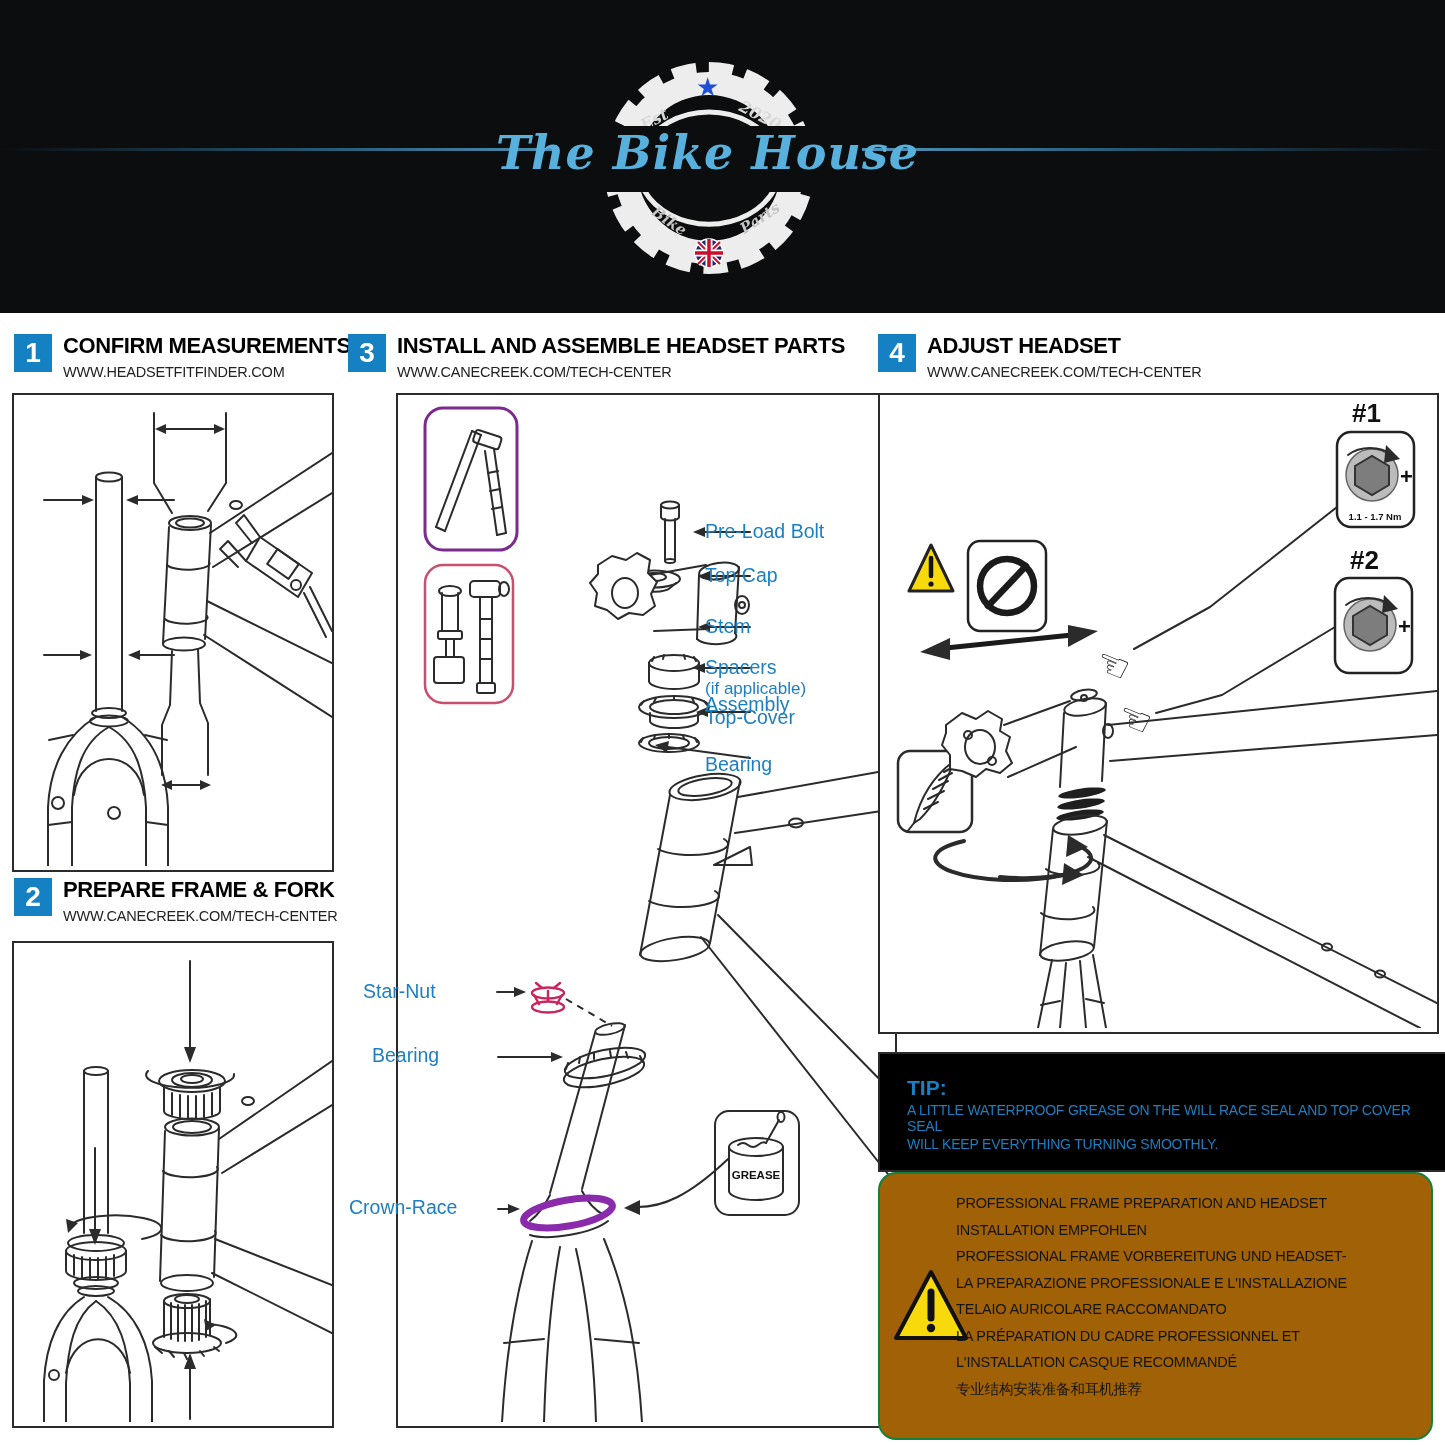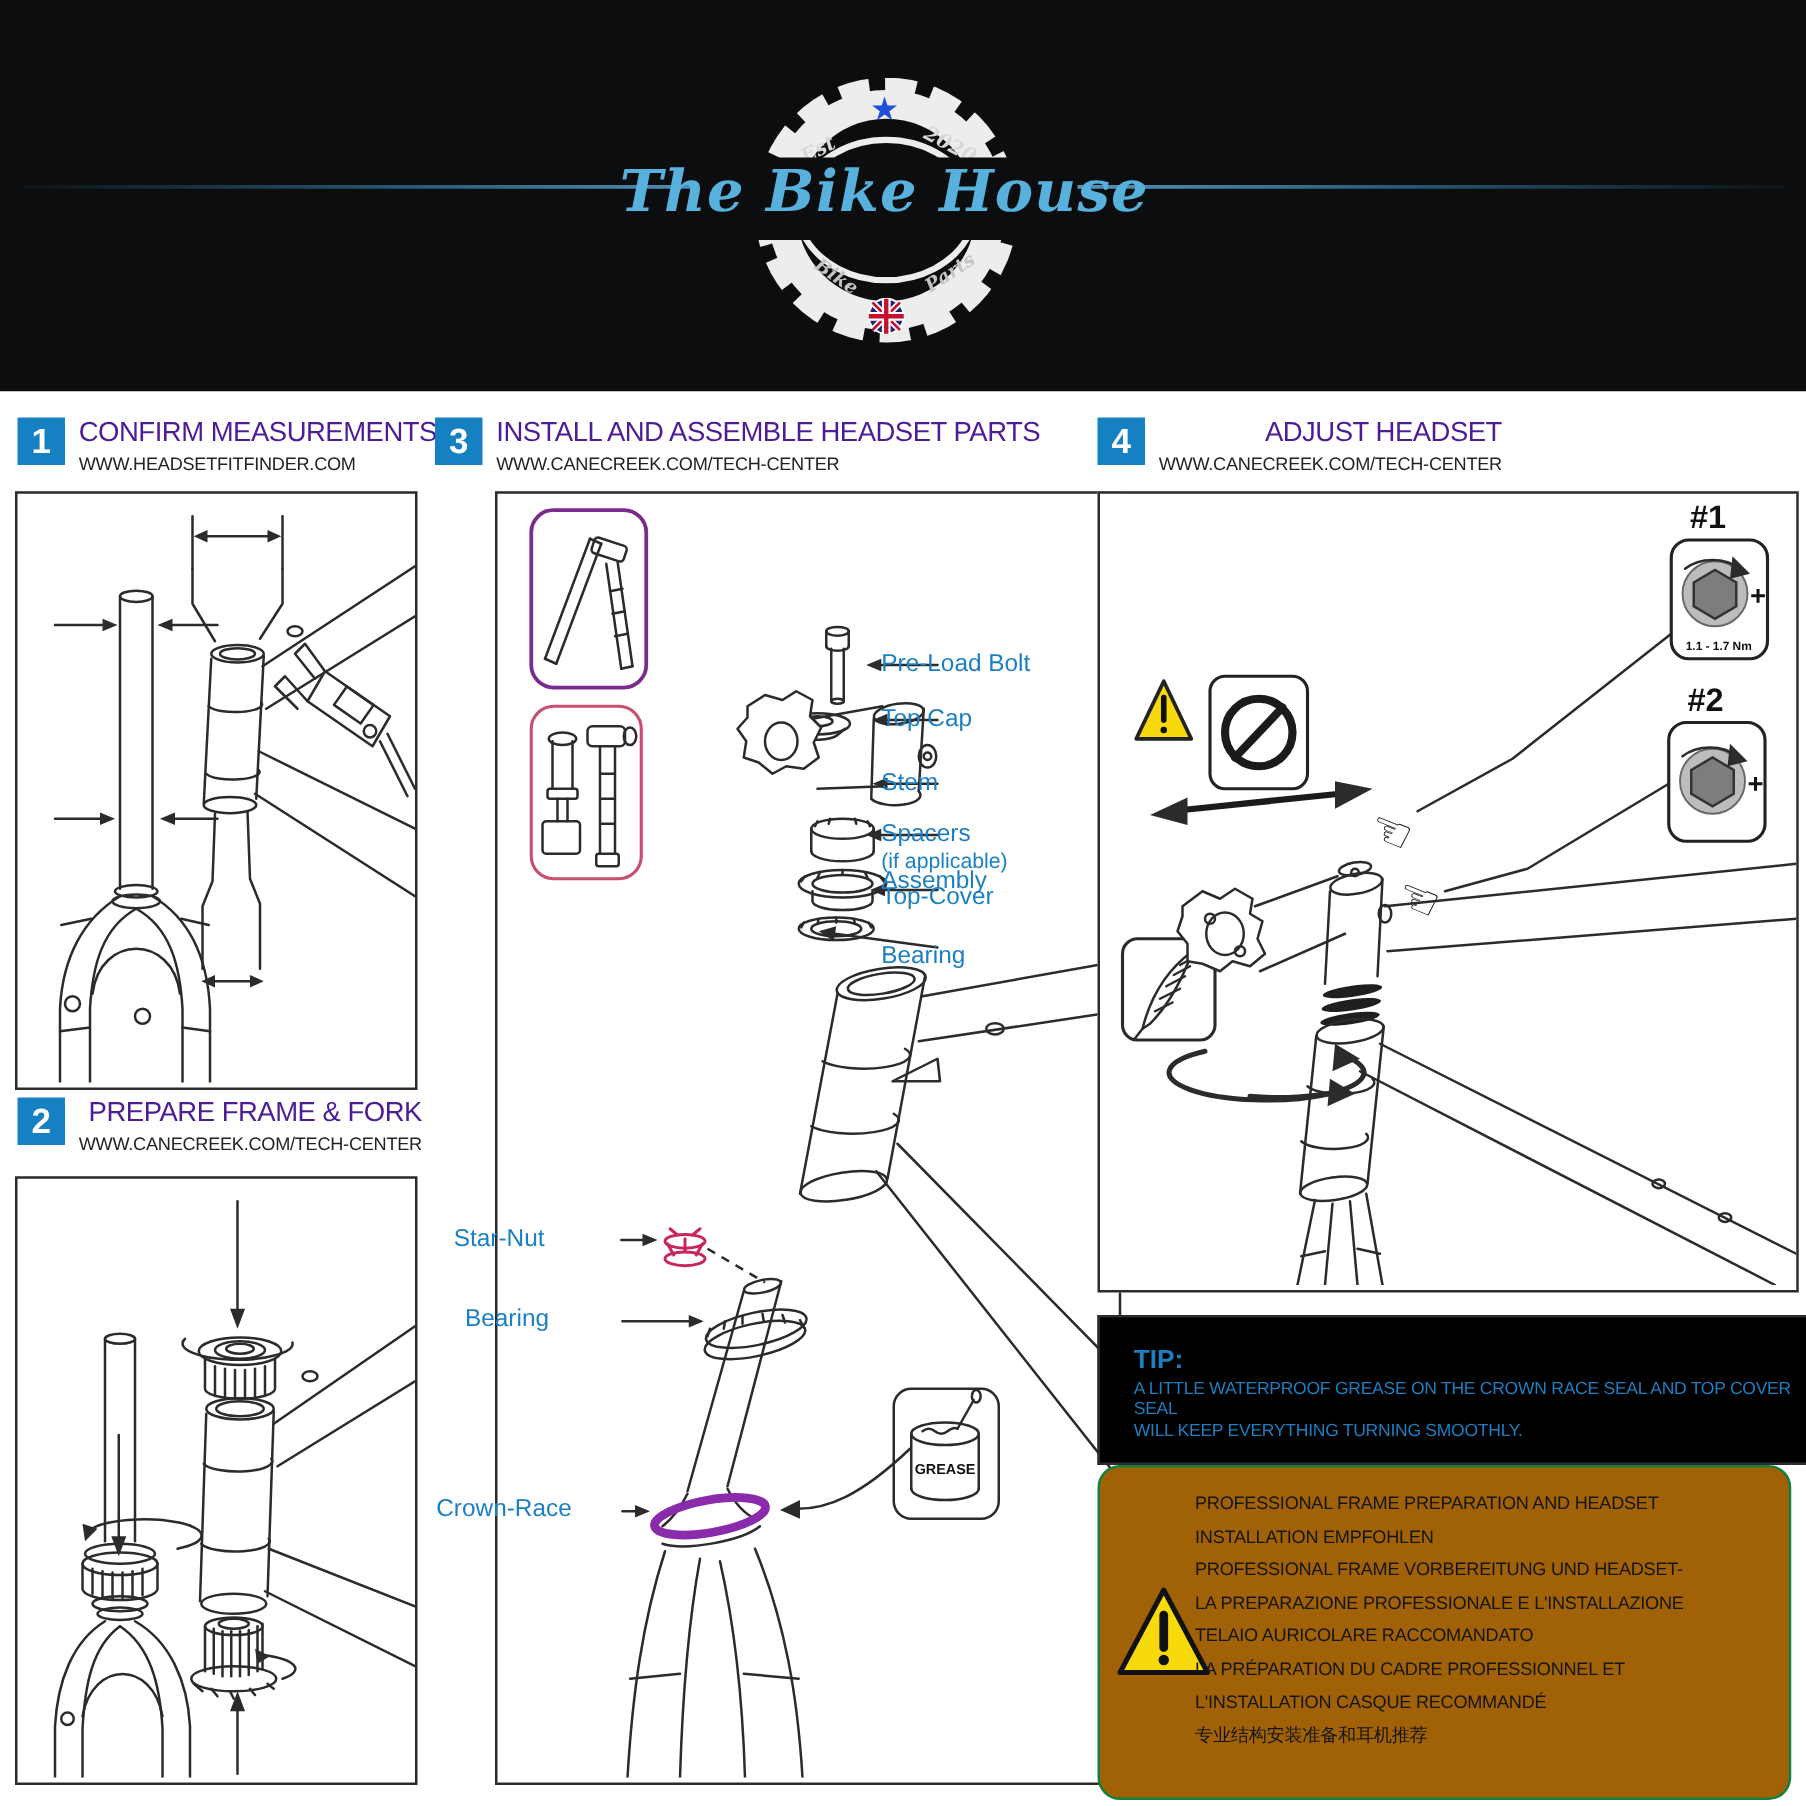--- a/index.html
+++ b/index.html
@@ -21,21 +21,21 @@
   .brand{position:absolute;left:-30px;right:0;top:126px;text-align:center;
     font:italic 700 46px "DejaVu Serif",serif;color:#57b1dc;letter-spacing:1px;}
   .gb{position:absolute;font:italic 700 15px "DejaVu Serif",serif;color:#c4c4c4;}
   .gb.b1{left:46px;top:150px;transform:rotate(35deg);}
   .gb.b2{left:134px;top:147px;transform:rotate(-33deg);}
   .ukflag{position:absolute;left:90px;top:176px;}
   
   .sec-head{position:absolute;display:flex;gap:11px;align-items:flex-start;}
   .num{width:38px;height:38px;background:#1681c2;color:#fff;font-size:28px;font-weight:700;
        display:flex;align-items:center;justify-content:center;flex:0 0 auto;}
-  .sec-titles .t{font-size:22px;font-weight:400;letter-spacing:-.4px;line-height:24px;color:#4c1d95;text-align:right;}
+  .sec-titles .t{font-size:22px;font-weight:700;letter-spacing:-.4px;line-height:24px;color:#000000;}
   .sec-titles .u{font-size:14.5px;color:#222;margin-top:6px;letter-spacing:-.2px;}
   
   .box{position:absolute;border:2px solid #2b2b2b;background:#fff;}
   svg .ln{stroke:#2b2b2b;stroke-width:2;fill:none;stroke-linecap:round;stroke-linejoin:round;}
   svg .fillw{fill:#fff;}
   svg .hd{fill:#2b2b2b;stroke:none;}
   
   .lbl{position:absolute;color:#1b7fc2;font-size:19.5px;white-space:nowrap;}
   .lbl.small{font-size:17px;text-align:center;}
   .hash{position:absolute;font-size:26px;font-weight:700;color:#111;}
@@ -542,21 +542,21 @@
         <polygon points="184,468 204,480 182,490"></polygon>
       </g>
     </svg>
   </div>
 
   <span class="hash" style="left:1352px;top:398px;">#1</span>
   <span class="hash" style="left:1350px;top:545px;">#2</span>
 
   <div class="tipbox">
     <div class="th">TIP:</div>
-    <div class="tl">A LITTLE WATERPROOF GREASE ON THE CROWN RACE SEAL AND TOP COVER SEAL</div>
+    <div class="tl">A LITTLE WATERPROOF GREASE ON THE WILL RACE SEAL AND TOP COVER SEAL</div>
     <div class="tl">WILL KEEP EVERYTHING TURNING SMOOTHLY.</div>
   </div>
 
   <div class="warnbox">
     <svg class="tri" width="78" height="78" viewBox="0 0 78 78">
       <polygon points="39,6 74,72 4,72" fill="#f8da0c" stroke="#111" stroke-width="4" stroke-linejoin="round"></polygon>
       <line x1="39" y1="26" x2="39" y2="52" stroke="#111" stroke-width="7" stroke-linecap="round"></line>
       <circle cx="39" cy="62" r="4.2" fill="#111"></circle>
     </svg>
     <div class="wtext">

